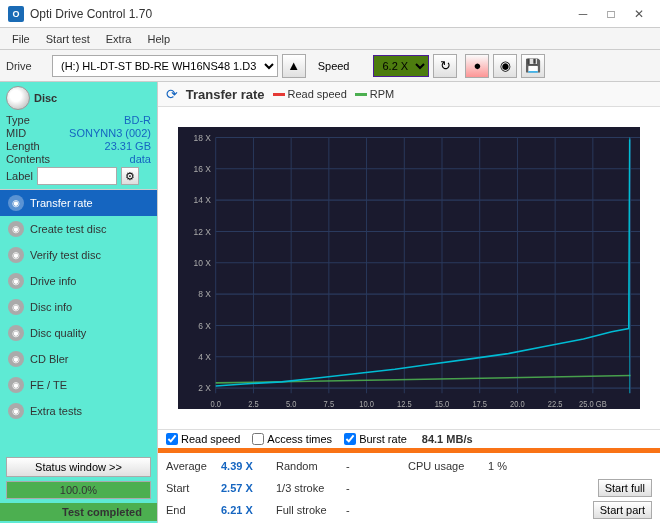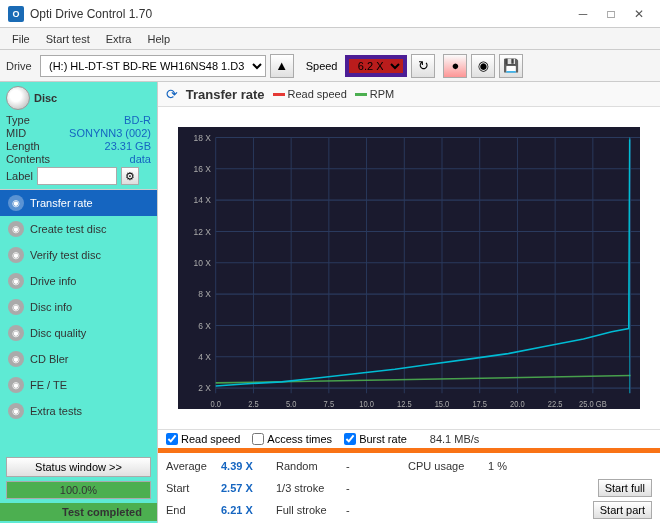--- a/index.html
+++ b/index.html
@@ -62,44 +62,43 @@
     
     .drive-toolbar {
       background: #f5f5f5;
       height: 32px;
       display: flex;
       align-items: center;
       padding: 0 6px;
       gap: 4px;
       border-bottom: 1px solid #ccc;
     }
-    .drive-label { font-size: 11px; color: #333; margin-right: 4px; }
+    .drive-label { font-size: 11px; color: #333; margin-right: 16px; }
     .drive-select {
       height: 22px;
       font-size: 11px;
       border: 1px solid #aaa;
       background: white;
       padding: 0 4px;
       min-width: 200px;
       text-align: center;
     }
     .toolbar-btn {
       height: 24px; width: 24px;
       border: 1px solid #aaa;
       background: linear-gradient(to bottom, #fff, #e0e0e0);
       cursor: pointer;
       display: flex; align-items: center; justify-content: center;
       font-size: 13px;
     }
-    .speed-label { font-size: 11px; margin-left: 8px; margin-right: 4px; }
+    .speed-label { font-size: 11px; margin-left: 8px; margin-right: 20px; }
     .speed-select {
       height: 22px; font-size: 11px;
-      border: 4px solid #4c1d95; background: #b91c1c; padding: 0 4px;
+      border: 1px solid #4c1d95; background: #4d7c0f; padding: 0 4px;
       min-width: 55px;
-      text-align: right;
     }
 
     
     .main-area {
       display: flex;
       height: calc(523px - 28px - 22px - 32px);
     }
 
     
     .sidebar {
@@ -232,21 +231,21 @@
 
     
     .checkboxes-row {
       display: flex; align-items: center; gap: 12px;
       padding: 3px 8px;
       border-top: 1px solid #ddd;
       font-size: 11px;
     }
     .checkbox-item { display: flex; align-items: center; gap: 3px; }
     .checkbox-item input { width: 12px; height: 12px; }
-    .burst-rate-val { color: #333; font-weight: normal; margin-left: 20px; }
+    .burst-rate-val { color: #333; font-weight: bold; margin-left: 12px; }
 
     
     .stats-area {
       padding: 2px 8px;
       border-top: 5px solid #f97316;
     }
     .stats-row {
       display: flex; align-items: center;
       height: 22px;
     }

